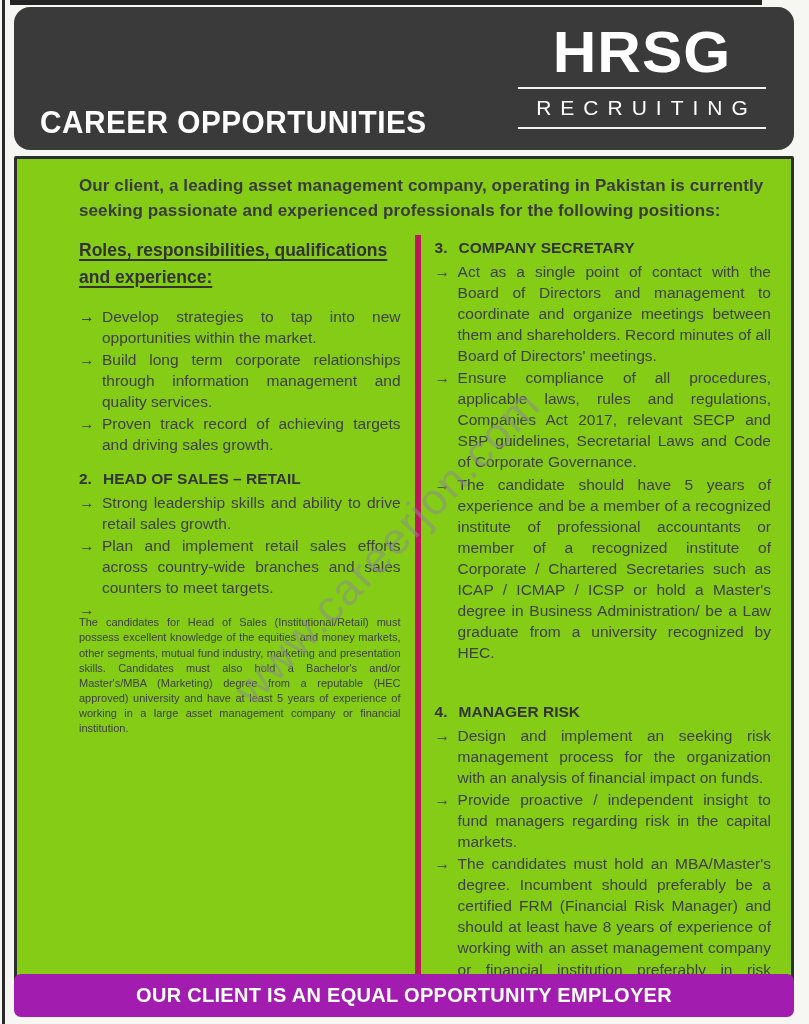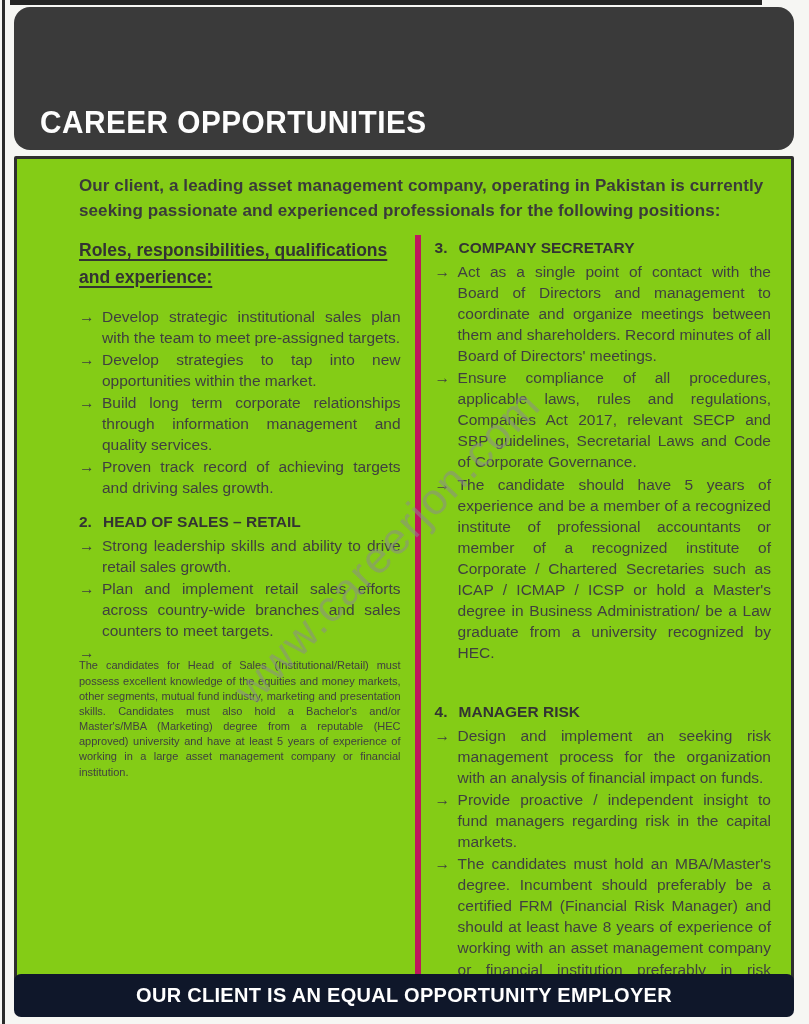--- a/index.html
+++ b/index.html
@@ -93,21 +93,21 @@
     text-align: justify; color: #404040;
   }
   .closing {
     padding: 6px 20px 0 20px;
     font-size: 16.5px; line-height: 1.4; text-align: justify; color: #3c3c3c;
   }
 
   
   .footer {
     position: absolute; left: 14px; top: 974px; width: 780px; height: 43px;
-    background: #0f172a; border-radius: 7px;
+    background: #a21caf; border-radius: 7px;
     display: flex; align-items: center; justify-content: center;
   }
   .footer-text {
     color: #ffffff; font-size: 20px; font-weight: bold; letter-spacing: 0.3px;
   }
 
   
   .watermark {
     position: absolute; left: 242px; top: 672px;
     font-size: 44px; letter-spacing: 2px; color: rgba(140,140,140,0.55);
@@ -118,32 +118,38 @@
 </head>
 <body>
 
 <div class="page">
 
   <div class="scan-line-left"></div>
   <div class="scan-strip-top"></div>
 
   <div class="header">
     <div class="career-title">CAREER OPPORTUNITIES</div>
+    <div class="logo">
+      <div class="logo-name">HRSG</div>
+      <div class="logo-rule"></div>
+      <div class="logo-subtitle">RECRUITING</div>
+      <div class="logo-rule bottom"></div>
+    </div>
   </div>
 
   <div class="content-box">
     <p class="intro">Our client, a leading asset management company, operating in Pakistan is currently seeking passionate and experienced professionals for the following positions:</p>
 
     <div class="columns">
       <div class="col-left">
         <div class="col-heading">Roles, responsibilities, qualifications and experience:</div>
 
         <div class="section">
           <ul class="bullets">
-              <li class="bullet"><span class="arrow">→</span><span>Develop strategic institutional sales plan with the team to meet pre-assigned targets.</span></li>
+              <li class="bullet"><span class="arrow">→</span></li>
               <li class="bullet"><span class="arrow">→</span><span>Develop strategies to tap into new opportunities within the market.</span></li>
               <li class="bullet"><span class="arrow">→</span><span>Build long term corporate relationships through information management and quality services.</span></li>
               <li class="bullet"><span class="arrow">→</span><span>Proven track record of achieving targets and driving sales growth.</span></li>
             </ul>
         </div>
 
         <div class="section">
           <div class="section-title"><span class="num">2.</span><span>HEAD OF SALES – RETAIL</span></div>
           <ul class="bullets">
               <li class="bullet"><span class="arrow">→</span><span>Strong leadership skills and ability to drive retail sales growth.</span></li>

